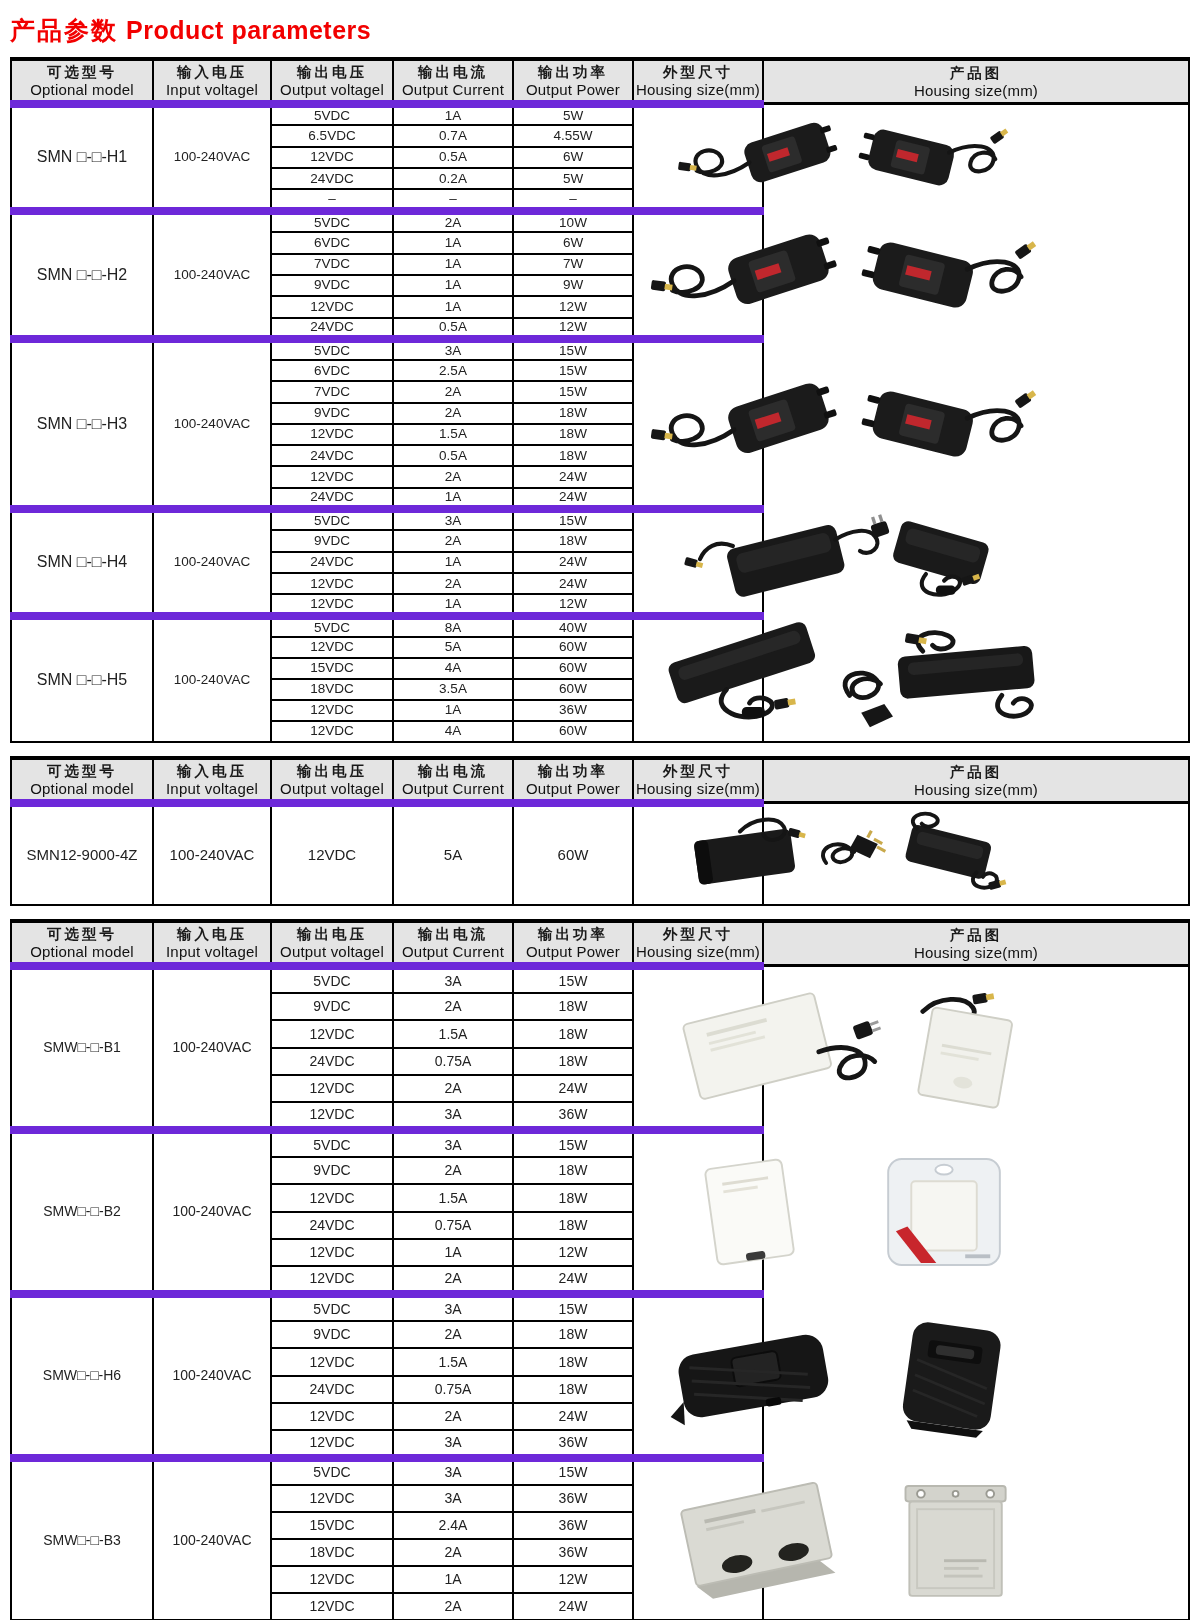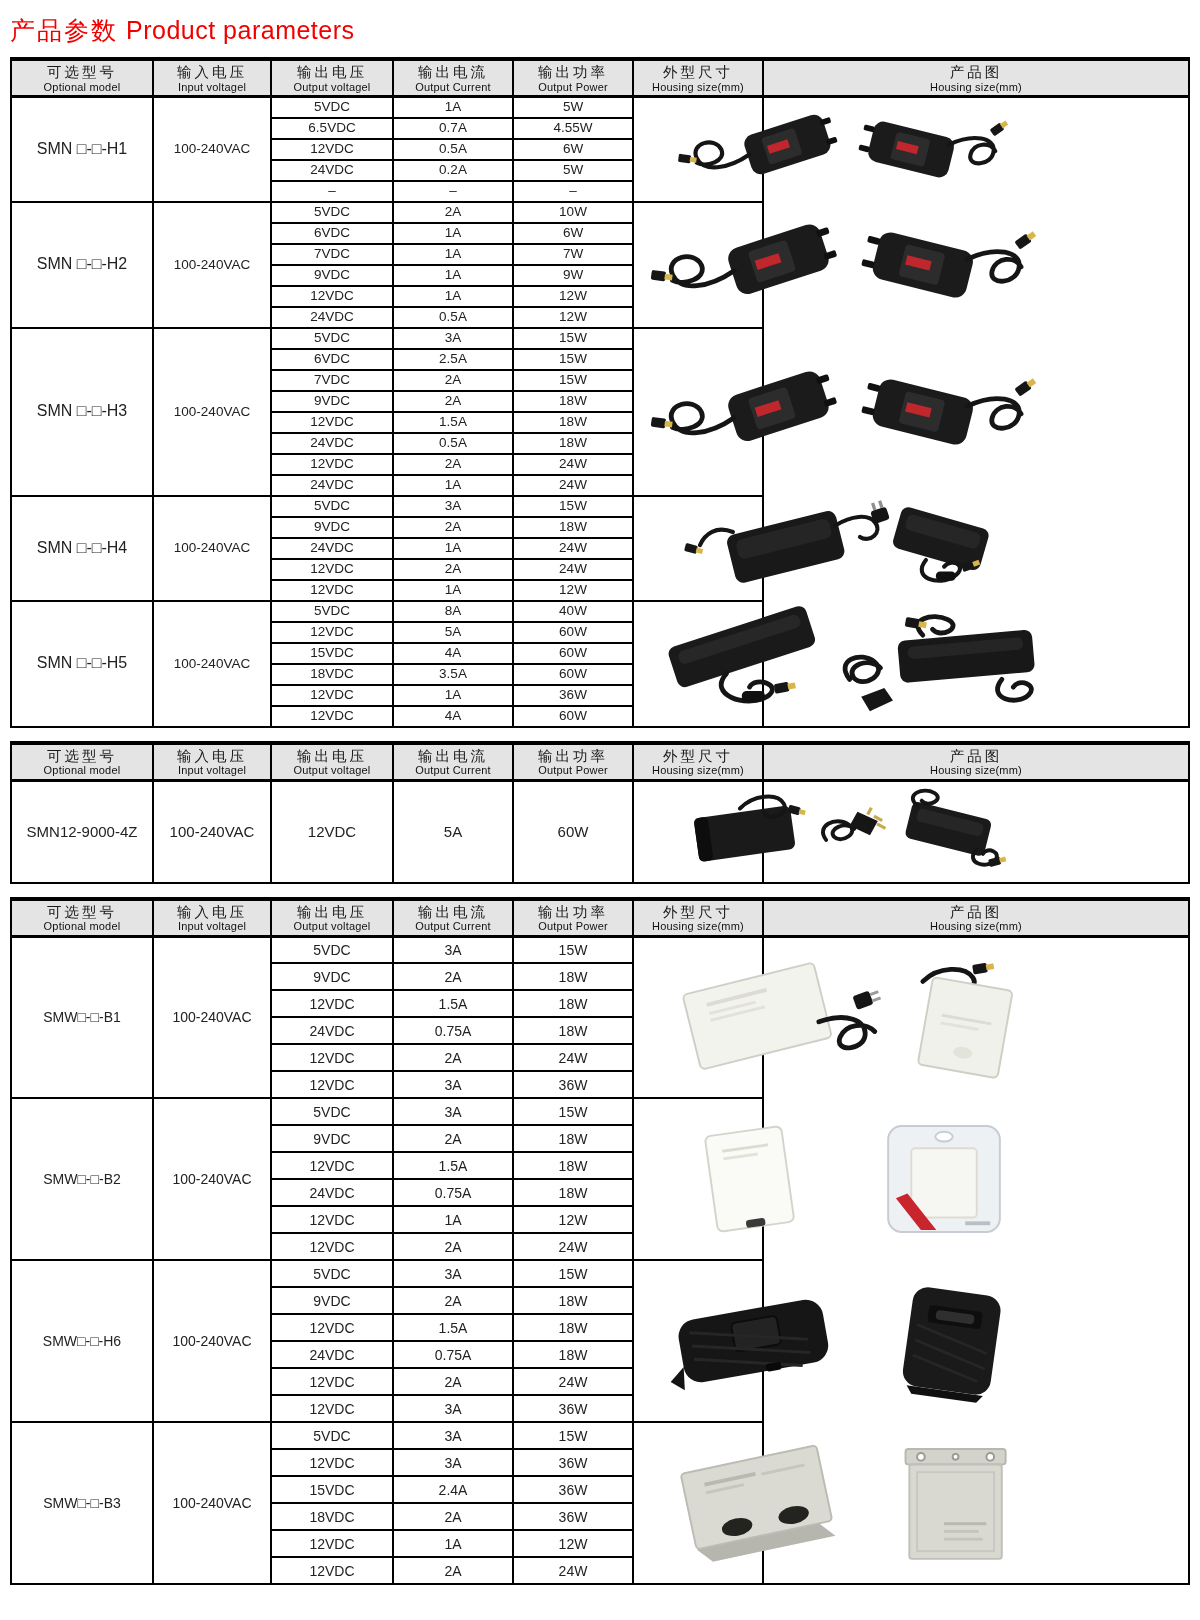--- a/index.html
+++ b/index.html
@@ -1,32 +1,32 @@
 <!DOCTYPE html>
 <html><head>
 <meta charset="utf-8">
 <style>
   *{box-sizing:border-box;margin:0;padding:0}
   html,body{width:1200px;background:#fff}
   body{font-family:"Liberation Sans","DejaVu Sans",sans-serif;color:#1a1a1a;padding:6px 10px 0;}
-  .title{font-size:25px;font-weight:400;margin:8px 0 10px 0;letter-spacing:.5px}
+  .title{font-size:25px;font-weight:700;margin:8px 0 10px 0;letter-spacing:.5px}
   .title .zh{letter-spacing:2px}
   .title .en{margin-left:8px}
   table.spec{width:1180px;border-collapse:collapse;table-layout:fixed;margin-bottom:13px;
              border:2px solid #000;border-top:4px solid #000}
   .spec th{background:#e4e4e4;border:2px solid #000;border-bottom:3px solid #000;
            padding:3px 0 2px;line-height:1.15;font-weight:400;vertical-align:middle}
-  .spec th .zh{display:block;font-size:14.5px;letter-spacing:3px;font-weight:400}
-  .spec th .en{display:block;font-size:11px;color:#111;letter-spacing:.2px}
+  .spec th .zh{display:block;font-size:14.5px;letter-spacing:3px;font-weight:700}
+  .spec th .en{display:block;font-size:15px;color:#111;letter-spacing:.2px}
   .spec td{border:2px solid #000;text-align:center;vertical-align:middle;padding:0 2px;
            font-size:13.5px;line-height:1.05;color:#222}
   table.t0 td{height:21px}
   table.t1 td{height:102px;font-size:15px}
   table.t2 td{height:27px;font-size:14px}
-  tr.gstart td{border-top:2px solid #6d28d9}
+  tr.gstart td{border-top:8px solid #6d28d9}
   td.c-model{font-size:16px}
   td.c-photo{padding:0;background:#fff}
   td.c-photo svg{display:block;margin:0 auto}
   col.c-model{width:142px}col.c-input{width:118px}col.c-volt{width:122px}
   col.c-curr{width:120px}col.c-pow{width:120px}col.c-size{width:130px}
 </style>
 </head>
 <body>
 
 <h1 class="title" style="color: rgb(242, 0, 0);">

